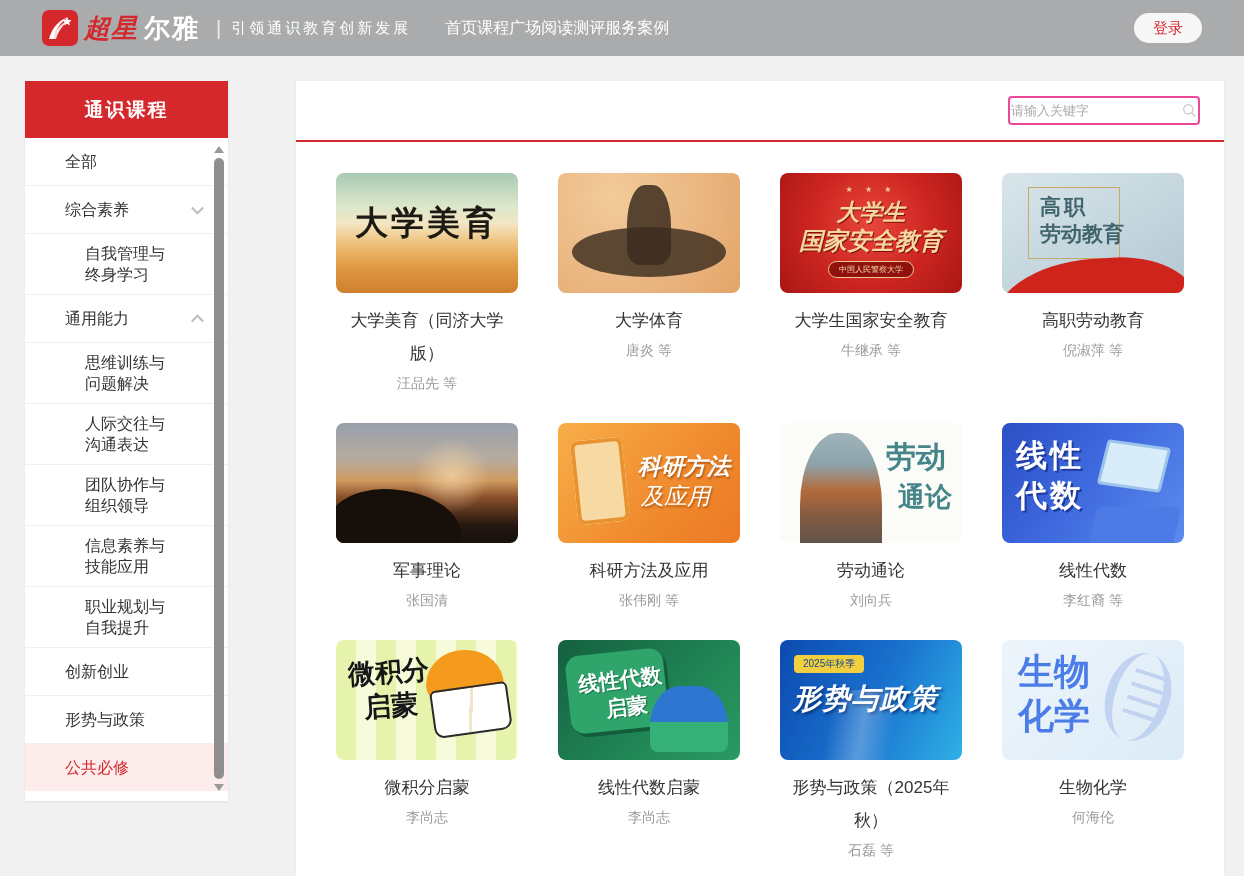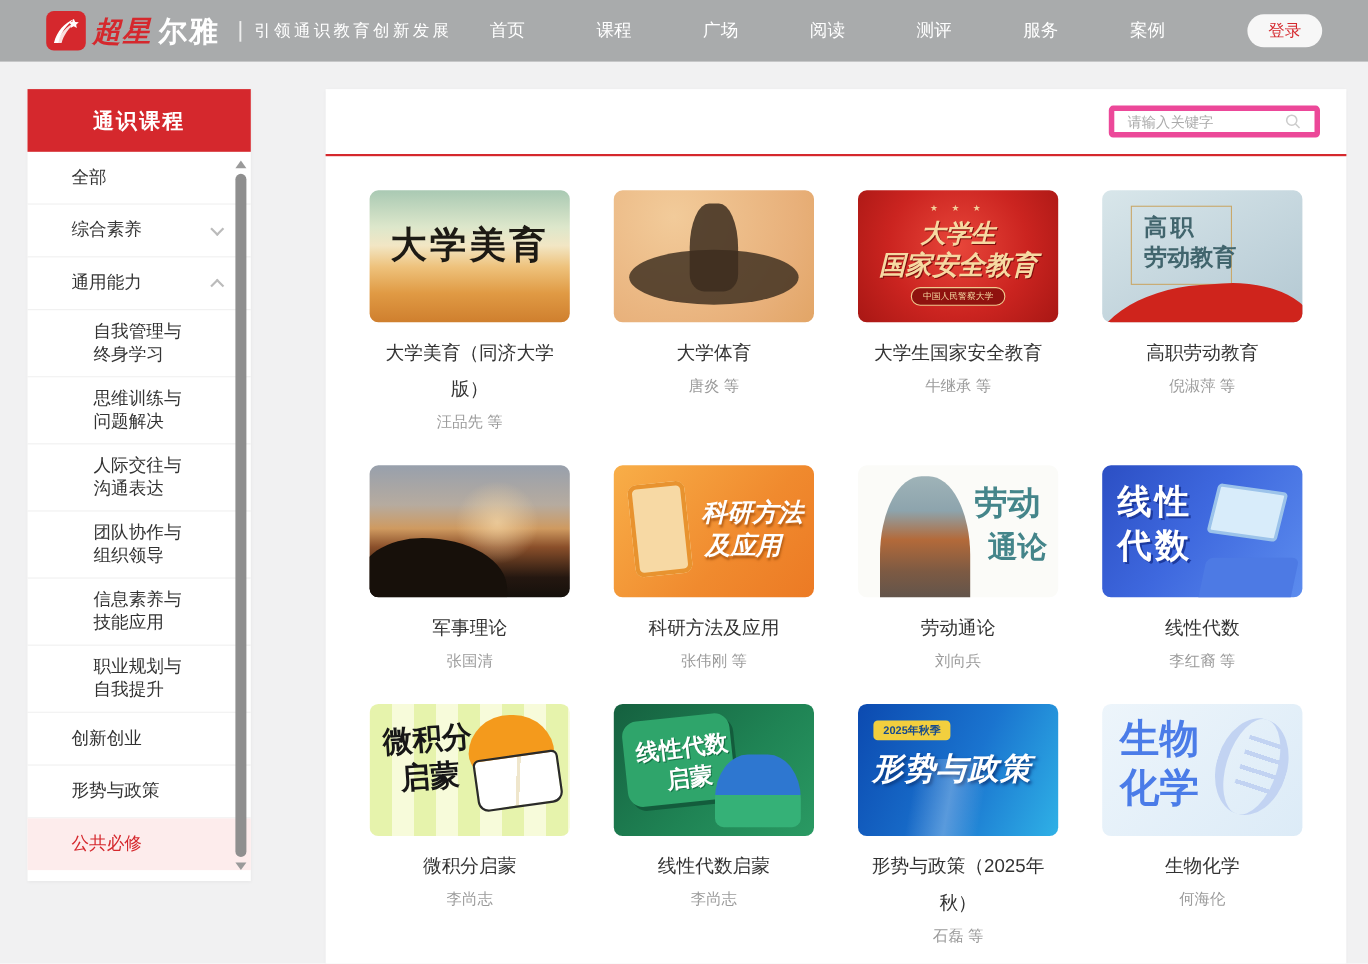--- a/index.html
+++ b/index.html
@@ -7,21 +7,21 @@
   body { background:#f1f1f2; font-family:"Liberation Sans","DejaVu Sans",sans-serif; position:relative; }
 
   
   .navbar { height:56px; background:#a9abac; display:flex; align-items:center; padding:0 42px; position:relative; z-index:5; }
   .brand { display:flex; align-items:center; gap:6px; cursor:pointer; }
   .brand-icon { width:36px; height:36px; background:#d5282d; border-radius:7px; display:flex; align-items:center; justify-content:center; }
   .brand-red { color:#d5282d; font-family:"DejaVu Serif",serif; font-style:italic; font-weight:bold; font-size:26px; letter-spacing:1px; }
   .brand-white { color:#fff; font-weight:900; font-size:26px; letter-spacing:2px; }
   .brand-divider { color:#eee; font-size:20px; margin:0 4px 0 10px; font-weight:300; }
   .brand-tagline { color:#fff; font-size:15px; letter-spacing:3px; }
-  .nav-items { display:flex; gap:65px; margin-left:34px; }
+  .nav-items { display:flex; margin-left:34px; }
   .nav-item { color:#fff; font-size:16px; cursor:pointer; text-decoration:none; }
   .login-btn { margin-left:auto; background:#f7f7f7; color:#d5282d; border:none; border-radius:16px; height:30px; padding:0 19px; font-size:15px; cursor:pointer; font-family:inherit; }
 
   
   .sidebar { position:absolute; left:25px; top:81px; width:203px; background:#fff; box-shadow:0 1px 3px rgba(0,0,0,.06); }
   .sidebar-header { height:57px; background:#d5282d; color:#fff; font-size:19px; font-weight:bold; display:flex; align-items:center; justify-content:center; letter-spacing:2px; }
   .sidebar-list { position:relative; padding-bottom:10px; }
   .sidebar-item { position:relative; padding:13px 28px 13px 40px; font-size:16px; color:#333; line-height:21px; border-bottom:1px solid #f0f0f0; cursor:pointer; }
   .sidebar-item.sub { padding-left:60px; padding-right:52px; padding-top:9px; padding-bottom:9px; }
   .sidebar-item.active { background:#fdecec; color:#d5282d; border-bottom:none; }
@@ -30,21 +30,21 @@
   .chevron.up { transform:translateY(-30%) rotate(-135deg); }
   .scrollbar { position:absolute; top:63px; bottom:8px; right:3px; width:12px; }
   .sb-thumb { position:absolute; top:14px; bottom:14px; left:1px; width:10px; background:#8f8f8f; border-radius:5px; }
   .sb-arrow { position:absolute; left:1px; width:0; height:0; border-left:5px solid transparent; border-right:5px solid transparent; }
   .sb-arrow.up { top:2px; border-bottom:7px solid #9a9a9a; }
   .sb-arrow.down { bottom:2px; border-top:7px solid #9a9a9a; }
 
   
   .main { position:absolute; left:296px; top:81px; width:928px; height:1100px; background:#fff; box-shadow:0 1px 3px rgba(0,0,0,.06); }
   .main-header { height:61px; border-bottom:2px solid #d5282d; display:flex; align-items:center; justify-content:flex-end; padding:0 24px; }
-  .search-box { width:192px; height:29px; border:5px solid #ec4899; border-radius:4px; display:flex; align-items:center; padding:0 12px; background:#fff; }
+  .search-box { width:192px; height:29px; border:2px solid #ec4899; border-radius:4px; display:flex; align-items:center; padding:0 1px; background:#fff; }
   .search-box input { border:none; outline:none; flex:1; font-size:13px; color:#333; font-family:inherit; min-width:0; }
   .search-box input::placeholder { color:#aaa; }
 
   .grid { padding:31px 40px; display:grid; grid-template-columns:repeat(4,182px); column-gap:40px; row-gap:30px; }
   .card { width:182px; cursor:pointer; }
   .cover { width:182px; height:120px; border-radius:8px; position:relative; overflow:hidden; }
   .card .title { margin-top:11px; font-size:17px; color:#333; text-align:center; line-height:33px; padding:0 4px; }
   .card .instructor { margin-top:5px; font-size:14px; color:#9b9b9b; text-align:center; }
   .cover span { position:absolute; white-space:nowrap; }
 
@@ -68,21 +68,21 @@
   .c4 .cover-line-1 { left:38px; top:47px; color:#41656d; font-size:21px; font-weight:900; }
   .c4::after { content:""; position:absolute; left:-12px; right:-12px; bottom:-28px; height:62px; background:#cf241c; border-radius:50% 40% 0 0/100% 80% 0 0; transform:rotate(-4deg); }
 
   .c5 { background:linear-gradient(180deg,#98a0ac 0%,#b6ab9f 30%,#cf9a60 48%,#8a4f2a 62%,#241710 85%,#15100b 100%); }
   .c5::before { content:""; position:absolute; right:28px; top:14px; width:76px; height:76px; border-radius:50%; background:radial-gradient(circle,rgba(247,217,168,.7),transparent 70%); }
   .c5::after { content:""; position:absolute; left:-10px; bottom:0; width:135px; height:54px; background:#17100a; border-radius:60% 80% 0 0/100% 120% 0 0; }
 
   .c6 { background:linear-gradient(130deg,#f8ae48 0%,#f08a2e 60%,#ec7a24 100%); }
   .c6::before { content:""; position:absolute; left:16px; top:16px; width:52px; height:84px; background:#f7d9a4; border-radius:8px; transform:rotate(-6deg); box-shadow:inset 0 0 0 4px #e8932f; }
   .c6 .cover-line-0 { right:10px; top:28px; color:#fff; font-size:23px; font-weight:900; font-style:italic; text-shadow:1px 2px 2px #b35c14; }
-  .c6 .cover-line-1 { right:30px; top:58px; color:#fff; font-size:23px; font-weight:700; font-style:italic; text-shadow:1px 2px 2px #b35c14; }
+  .c6 .cover-line-1 { right:30px; top:58px; color:#fff; font-size:23px; font-weight:400; font-style:italic; text-shadow:1px 2px 2px #b35c14; }
 
   .c7 { background:#fbfbf8; }
   .c7::before { content:""; position:absolute; left:20px; top:10px; width:82px; height:120px; background:linear-gradient(180deg,#9fb3b8 0%,#8da4ad 26%,#b36a3a 48%,#7d5a43 72%,#57524e 100%); border-radius:46% 46% 8% 8%/60% 60% 0 0; }
   .c7 .cover-line-0 { right:16px; top:14px; color:#44858a; font-size:30px; font-weight:900; font-family:"DejaVu Serif",serif; }
   .c7 .cover-line-1 { right:10px; top:56px; color:#44858a; font-size:27px; font-weight:900; font-family:"DejaVu Serif",serif; }
 
   .c8 { background:linear-gradient(125deg,#2c4fc4 0%,#3e68de 45%,#5c8cee 100%); }
   .c8::before { content:""; position:absolute; right:8px; bottom:-12px; width:84px; height:48px; background:#4d7ae4; border-radius:6px; transform:skewX(-12deg); }
   .c8::after { content:""; position:absolute; right:18px; top:20px; width:58px; height:40px; background:#d8ecfa; border:3px solid #9cc3ea; border-radius:4px; transform:rotate(8deg) skewX(-6deg); }
   .c8 .cover-line-0 { left:14px; top:12px; color:#fff; font-size:31px; font-weight:900; letter-spacing:3px; text-shadow:2px 2px 0 #1d3a9e; }
@@ -95,21 +95,21 @@
   .c9 .cover-line-1 { left:28px; top:48px; color:#161616; font-size:27px; font-weight:900; transform:rotate(-4deg); }
 
   .c10 { background:linear-gradient(135deg,#15603f 0%,#1f8354 55%,#2a9a63 100%); }
   .c10::before { content:""; position:absolute; left:10px; top:12px; width:98px; height:78px; background:#2fa56b; border-radius:14px; transform:rotate(-6deg); box-shadow:3px 4px 0 #135c3c; }
   .c10::after { content:""; position:absolute; right:12px; bottom:8px; width:78px; height:66px; background:linear-gradient(180deg,#2e77d0 0 55%,#35b177 55% 100%); border-radius:30px 30px 8px 8px/40px 40px 8px 8px; }
   .c10 .cover-line-0 { left:20px; top:26px; color:#fff; font-size:21px; font-weight:900; transform:rotate(-7deg); text-shadow:1px 1px 0 #147246; z-index:2; }
   .c10 .cover-line-1 { left:48px; top:53px; color:#fff; font-size:21px; font-weight:900; transform:rotate(-7deg); text-shadow:1px 1px 0 #147246; z-index:2; }
 
   .c11 { background:linear-gradient(115deg,#0c4ab0 0%,#1a74cf 55%,#2fb1e6 100%); }
   .c11::after { content:""; position:absolute; left:0; right:0; bottom:0; height:70px; background:linear-gradient(100deg,transparent 28%,rgba(255,255,255,.28) 46%,transparent 62%); }
-  .c11 .cover-badge { left:14px; top:15px; background:#f2cf3e; color:#174a8c; font-size:10px; font-weight:bold; padding:2px 9px; border-radius:4px; }
+  .c11 .cover-badge { left:14px; top:15px; background:#f2cf3e; color:#174a8c; font-size:10px; font-weight:normal; padding:2px 9px; border-radius:4px; }
   .c11 .cover-line-0 { left:13px; top:40px; color:#fff; font-size:28px; font-weight:900; font-style:italic; letter-spacing:1px; text-shadow:2px 2px 3px #0a3a80; }
 
   .c12 { background:linear-gradient(135deg,#edf5fb 0%,#dcebf7 100%); }
   .c12::before { content:""; position:absolute; right:22px; top:32px; width:34px; height:50px; background:repeating-linear-gradient(180deg,#c2d3f2 0 4px,transparent 4px 14px); transform:rotate(18deg); }
   .c12::after { content:""; position:absolute; right:14px; top:12px; width:46px; height:90px; border-left:9px solid #c2d3f2; border-right:9px solid #c2d3f2; border-radius:50%; transform:rotate(18deg); }
   .c12 .cover-line-0 { left:16px; top:8px; color:#4b7ce8; font-size:36px; font-weight:900; }
   .c12 .cover-line-1 { left:16px; top:52px; color:#4b7ce8; font-size:36px; font-weight:900; }
 
   .p1 { background:linear-gradient(120deg,#c8e8f5 0%,#9ed7f2 55%,#7fcbf2 100%); }
   .p1 .cover-line-0 { left:32px; top:18px; color:#28b4e8; font-size:32px; font-weight:900; text-shadow:1px 1px 0 #fff; }
@@ -159,26 +159,26 @@
 
   <aside class="sidebar">
     <div class="sidebar-header">通识课程</div>
     <div class="sidebar-list" id="sidebar-list">
         <div class="sidebar-item">
     <span class="label">全部</span>
   </div>
         <div class="sidebar-item">
     <span class="label">综合素养</span>
   <span class="chevron down"></span></div>
+        <div class="sidebar-item sub">
+    <span class="label">自我管理与终身学习</span>
+  </div>
         <div class="sidebar-item">
     <span class="label">通用能力</span>
   <span class="chevron up"></span></div>
-        <div class="sidebar-item sub">
-    <span class="label">自我管理与终身学习</span>
-  </div>
         <div class="sidebar-item sub">
     <span class="label">思维训练与问题解决</span>
   </div>
         <div class="sidebar-item sub">
     <span class="label">人际交往与沟通表达</span>
   </div>
         <div class="sidebar-item sub">
     <span class="label">团队协作与组织领导</span>
   </div>
         <div class="sidebar-item sub">

